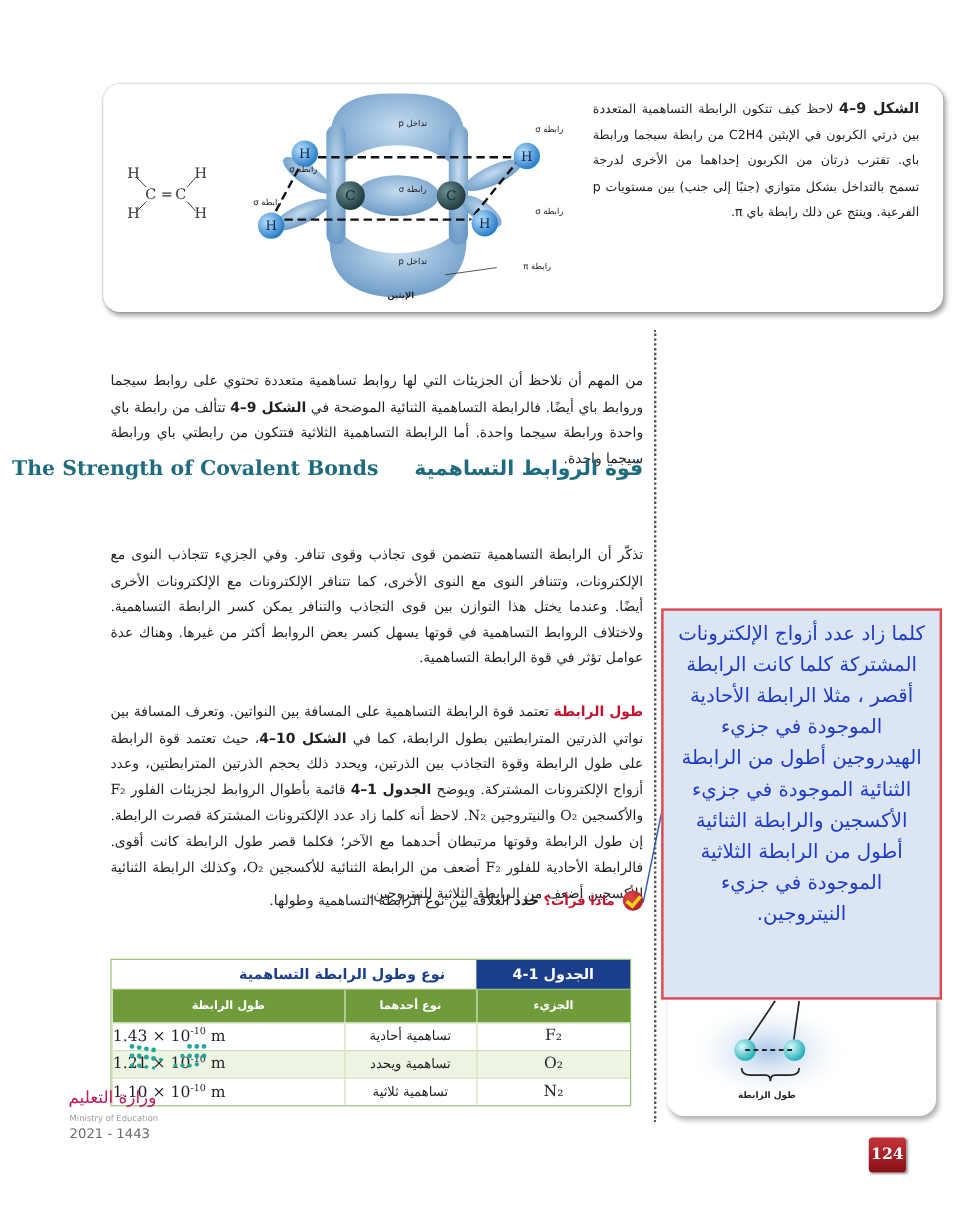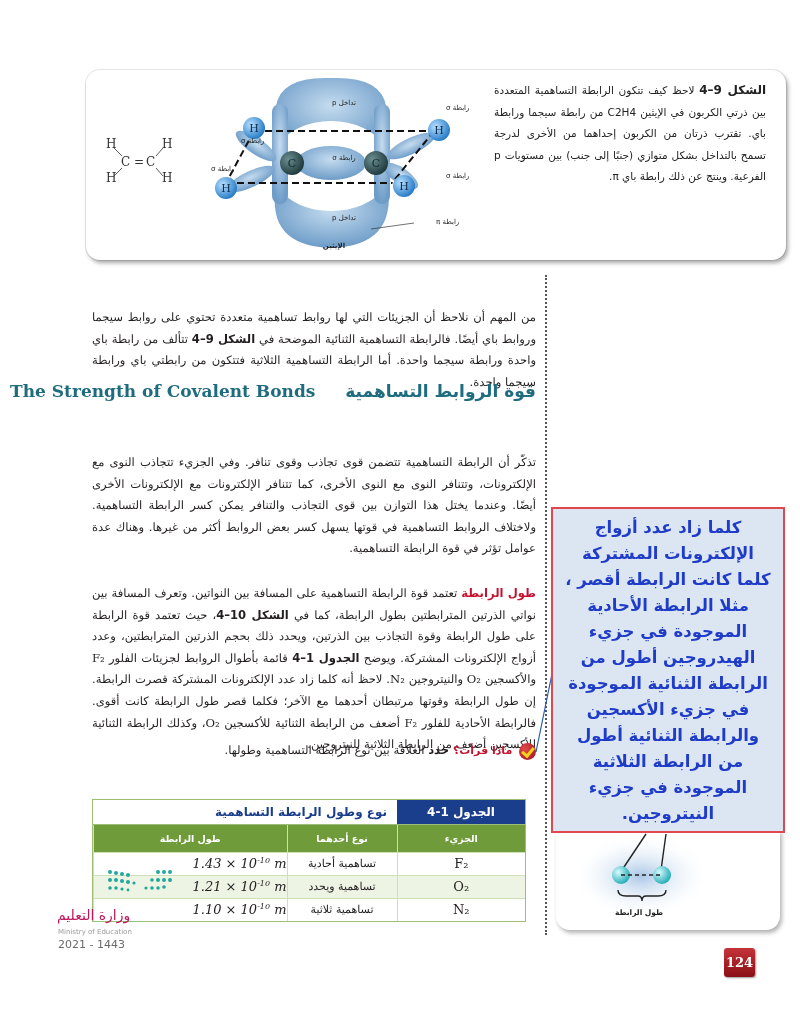--- a/index.html
+++ b/index.html
@@ -66,42 +66,42 @@
     position: absolute; left: 92px; top: 799px; width: 434px; direction: rtl;
     border: 1px solid #9cbf74; background: #fff;
   }
   .table-title-row { display: flex; height: 25px; border-bottom: 1px solid #9cbf74; }
   .table-num {
     width: 128px; background: #1a3e8c; color: #fff; font-family: "DejaVu Sans", sans-serif;
     font-weight: bold; font-size: 12px; display: flex; align-items: center; justify-content: center;
   }
   .table-title {
     flex: 1; color: #1a3e8c; font-family: "DejaVu Sans", sans-serif; font-weight: bold;
-    font-size: 12px; display: flex; align-items: center; padding-right: 10px;
+    font-size: 12px; display: flex; align-items: center; padding-right: 26px;
   }
   table { width: 100%; border-collapse: collapse; }
   th {
     background: #6f9b3a; color: #fff; font-family: "DejaVu Sans", sans-serif; font-weight: bold;
     font-size: 9.5px; height: 27px; border-left: 1px solid #cfe0b8;
   }
   td {
     height: 23px; font-size: 11px; text-align: center; border-top: 1px solid #cfe0b8;
     border-left: 1px solid #cfe0b8; font-family: "DejaVu Serif", serif;
   }
   tr.alt td { background: #eef4e4; }
   td.mol { font-size: 13px; }
-  td.len { direction: ltr; font-size: 13px; text-align: right; font-style: italic; }
+  td.len { direction: ltr; font-size: 13px; text-align: left; }
   td.len sup { font-size: 8px; }
 
   
   .annotation {
     position: absolute; left: 551px; top: 507px; width: 234px; height: 326px;
     background: #dce6f2; border: 2px solid #e0474f;
     direction: rtl; text-align: center; padding: 6px 10px 0 10px;
-    font-family: "DejaVu Sans", sans-serif; font-weight: bold; font-size: 16.5px; line-height: 26px;
+    font-family: "DejaVu Sans", sans-serif; font-weight: normal; font-size: 16.5px; line-height: 26px;
     color: #1f3cc9;
   }
   .callout-line {
     position: absolute; left: 0; top: 0; pointer-events: none;
   }
 
   
   .bond-fig {
     position: absolute; left: 556px; top: 830px; width: 224px; height: 100px;
     background: #fff; border-radius: 0 0 14px 14px;

